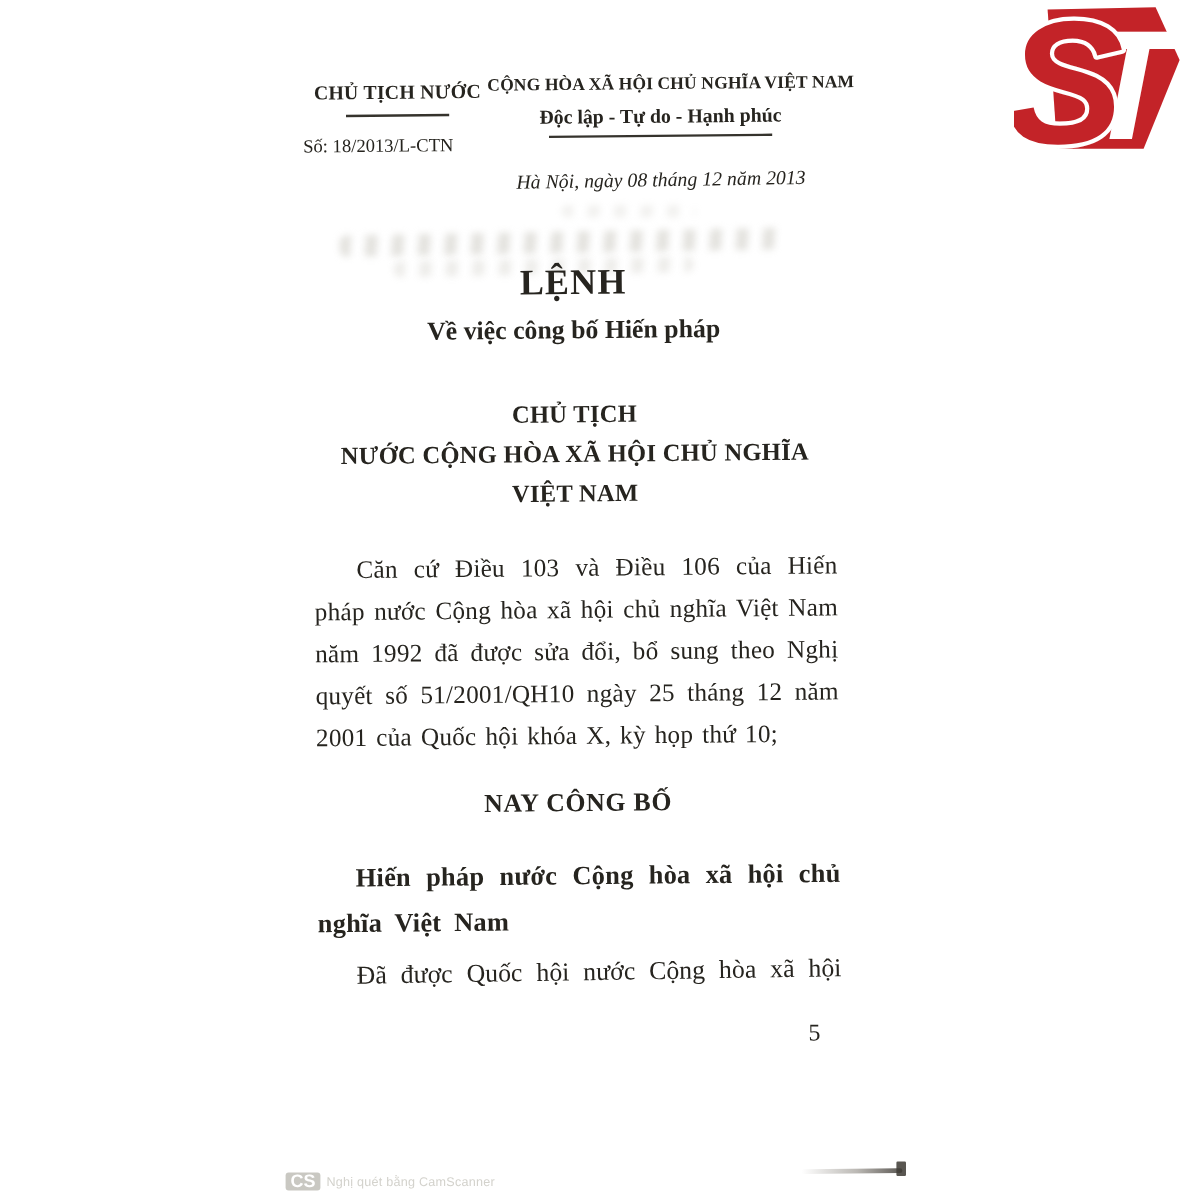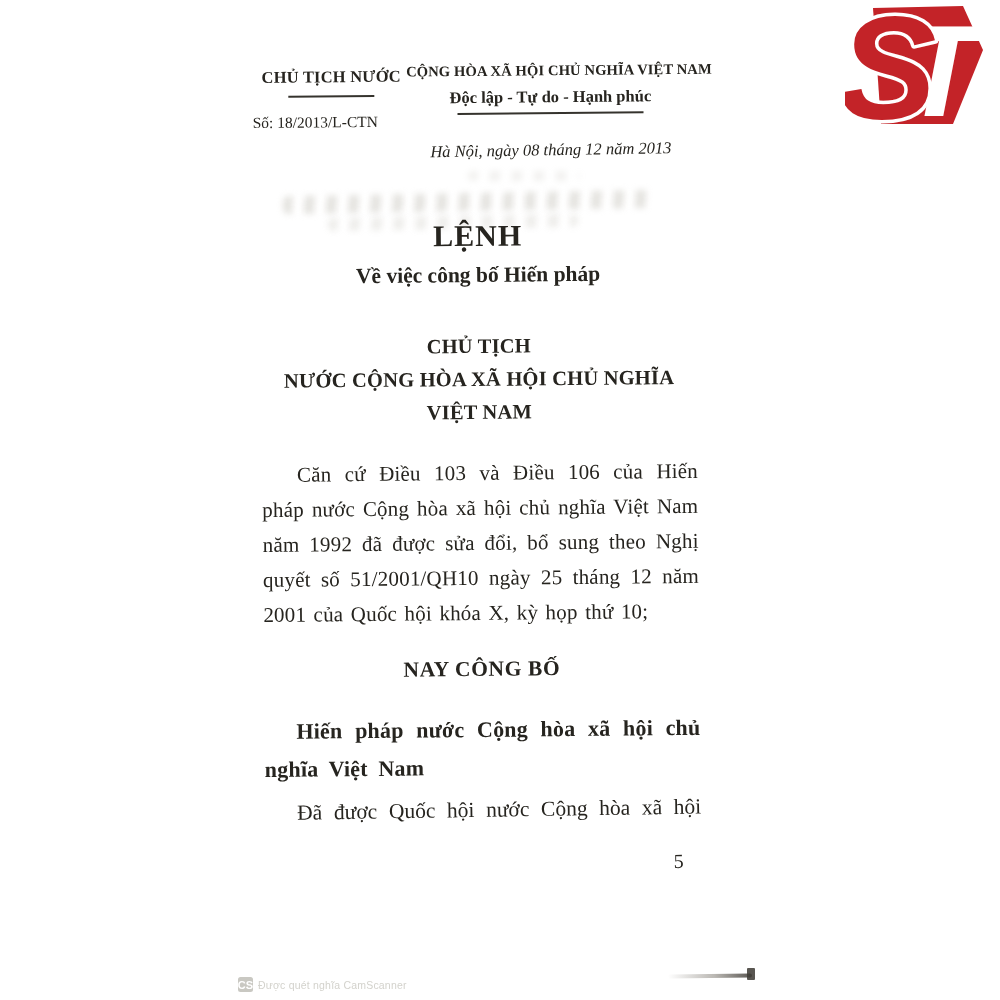--- a/index.html
+++ b/index.html
@@ -53,22 +53,22 @@
     background:repeating-linear-gradient(95deg,rgba(184,181,170,.38) 0 10px,rgba(255,255,255,0) 10px 22px);}
   .ghost1{left:283px;top:193px;width:374px;height:18px;transform:rotate(-1deg);}
   .ghost2{left:328px;top:216px;width:250px;height:13px;opacity:.65;transform:rotate(-1deg);}
   .ghost3{left:468px;top:171px;width:112px;height:10px;opacity:.5;}
 
   
   .logo{position:absolute;left:845px;top:4px;width:150px;height:122px;}
 
   
   .scan-mark{position:absolute;left:238px;top:977px;display:flex;align-items:center;gap:5px;}
-  .cs-badge{width:15px;height:15px;background:#c9c8c2;color:#ffffff;border-radius:2.5px;
-    font-family:"Liberation Sans",sans-serif;font-size:11px;font-weight:bold;
+  .cs-badge{width:29px;height:15px;background:#c9c8c2;color:#ffffff;border-radius:2.5px;
+    font-family:"Liberation Sans",sans-serif;font-size:15px;font-weight:bold;
     display:flex;align-items:center;justify-content:center;}
   .cs-text{font-family:"Liberation Sans",sans-serif;font-size:10.5px;color:#d3d2cc;letter-spacing:.2px;}
 
   
   .smudge{position:absolute;left:668px;top:974px;width:84px;height:4px;border-radius:2px;
     transform:rotate(-0.6deg);
     background:linear-gradient(90deg,rgba(110,104,94,0) 0%,rgba(104,98,88,.45) 55%,rgba(62,58,52,.8) 95%,rgba(45,42,38,.9) 100%);}
   .smudge-blob{position:absolute;left:747px;top:968px;width:8px;height:12px;background:#423f39;border-radius:1px;opacity:.88;}
 </style>
 </head>
@@ -119,19 +119,19 @@
 
     <div class="proclamation">Hiến pháp nước Cộng hòa xã hội chủ nghĩa Việt Nam</div>
 
     <div class="continuation">Đã được Quốc hội nước Cộng hòa xã hội</div>
 
     <div class="page-num">5</div>
   </div>
 
   <div class="scan-mark">
     <div class="cs-badge">CS</div>
-    <div class="cs-text">Được quét nghĩa CamScanner</div>
+    <div class="cs-text">Nghị quét bằng CamScanner</div>
   </div>
 
   <div class="smudge"></div>
   <div class="smudge-blob"></div>
 
 </div>
 
 </body></html>

